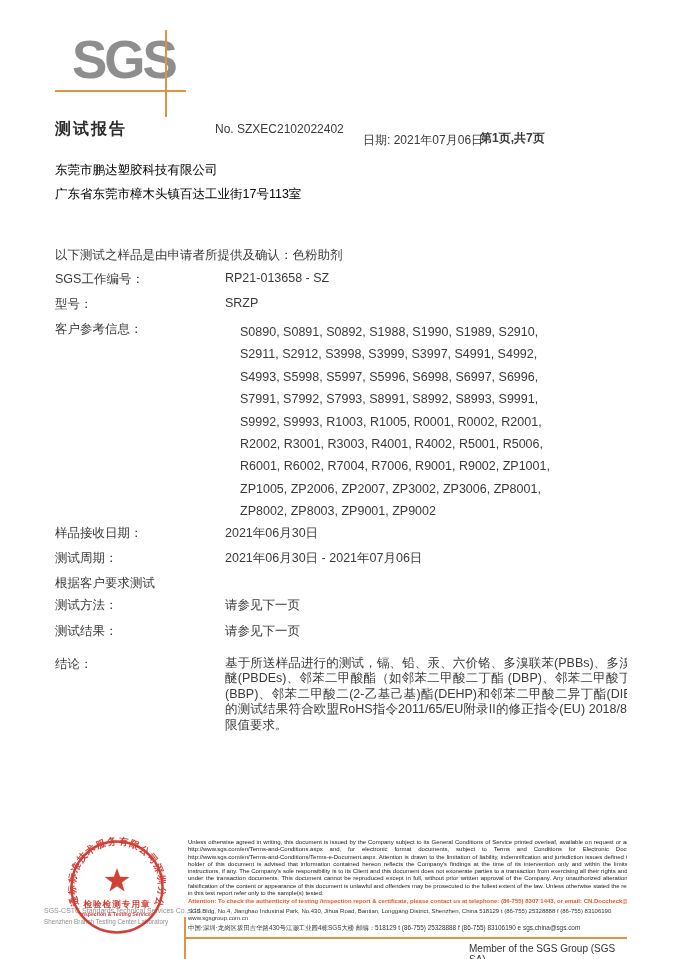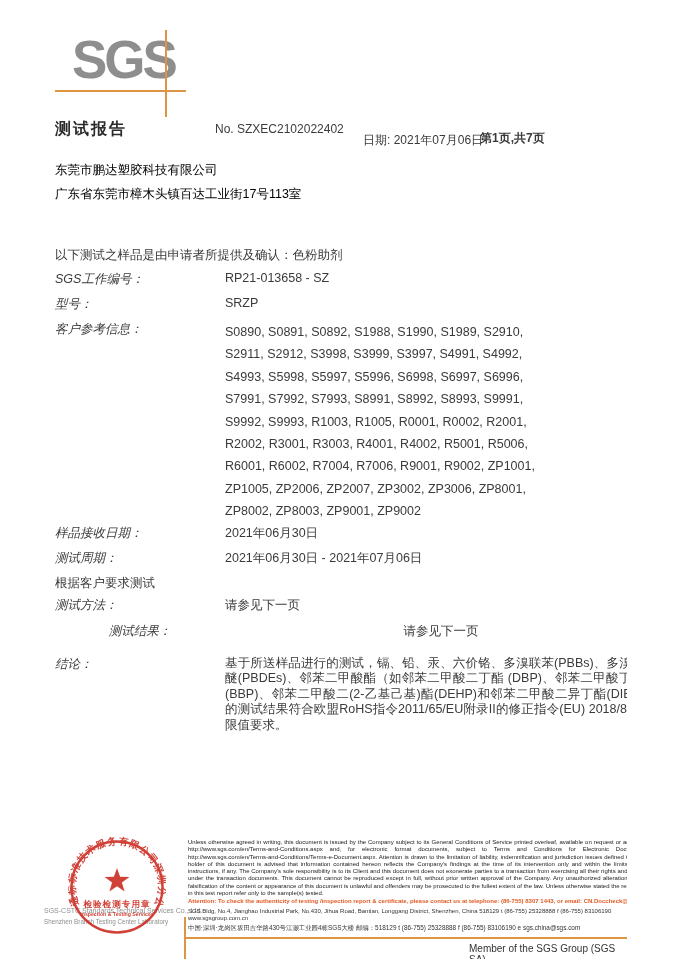--- a/index.html
+++ b/index.html
@@ -17,25 +17,25 @@
   .title-row{position:absolute;left:0;top:122px;width:677px;height:20px;font-size:12px;}
   .title-row .doc-title{position:absolute;left:55px;top:-3px;font-size:16px;font-weight:700;color:#2b2b2b;letter-spacing:2px;}
   .title-row .report-no{position:absolute;left:215px;top:0;}
   .title-row .date{position:absolute;left:363px;top:10px;}
   .title-row .pageinfo{position:absolute;left:480px;top:8px;font-weight:bold;}
   .applicant{position:absolute;left:55px;top:158px;font-size:12.5px;line-height:24px;color:#000000;}
   .intro{position:absolute;left:55px;top:247px;font-size:12.5px;}
   
   .fields{position:absolute;left:55px;top:271px;width:602px;font-size:12.5px;}
   .frow{display:flex;align-items:flex-start;}
-  .frow .flabel{width:170px;flex:0 0 170px;font-style:italic;}
+  .frow .flabel{width:170px;flex:0 0 170px;}
   .frow .fvalue{flex:1;}
   .preline{white-space:pre-line;line-height:22.4px;}
   .mb8{margin-bottom:8px;} .mb5{margin-bottom:5px;} .mb9{margin-bottom:9px;}
-  .mb2{margin-bottom:2px;} .mb16{margin-bottom:16px;text-align:center;}
+  .mb2{margin-bottom:2px;gap:15px;} .mb16{margin-bottom:16px;}
   .conclusion{line-height:15.6px;max-width:432px;text-align:justify;}
   
   .gray-co{position:absolute;left:44px;color:#8f8f8f;font-size:7px;line-height:8px;width:160px;}
   .gray-co.l1{top:907px;}
   .gray-co.l2{top:918px;font-size:6.3px;}
   .stamp{position:absolute;left:68px;top:836px;width:98px;height:102px;opacity:.9;}
   .legalblock{position:absolute;left:188px;top:839px;width:470px;}
   .legal{font-size:6px;line-height:7.25px;text-align:justify;color:#222;margin:0;}
   .attention{font-size:6px;line-height:7.1px;color:#e05a23;font-weight:700;margin:1px 0 0 0;}
   .addr{font-size:6px;line-height:6.8px;color:#333;margin:0;}

